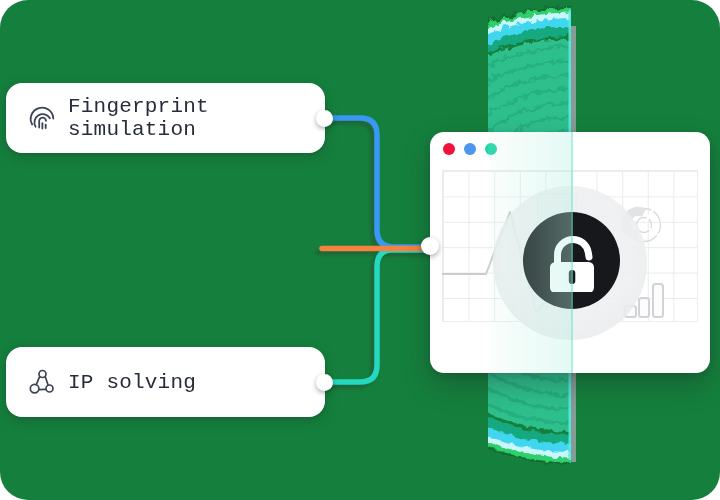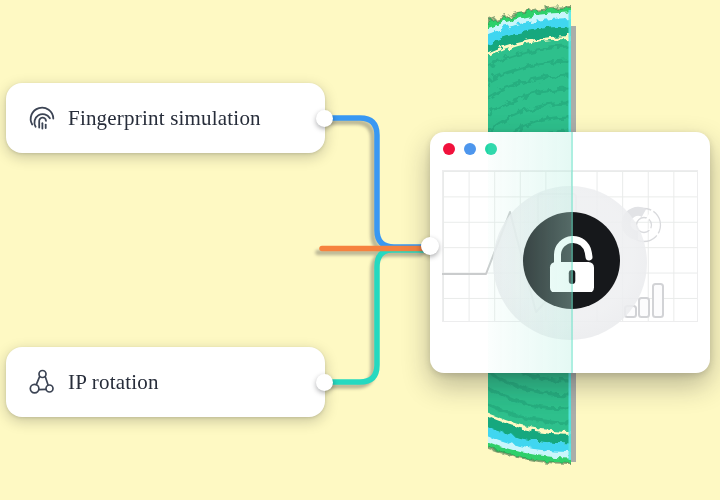--- a/index.html
+++ b/index.html
@@ -1,17 +1,17 @@
 <!DOCTYPE html>
 <html><head>
 <meta charset="utf-8">
 <style>
   html,body{margin:0;padding:0;background:#ffffff;}
-  #stage{position:relative;width:720px;height:500px;background:#fef9c3;overflow:hidden;
-         font-family:Liberation Serif, serif;}
+  #stage{position:relative;width:720px;height:500px;background:#15803d;overflow:hidden;
+         font-family:Liberation Mono, monospace;border-radius:28px;}
 
   
   #fp-svg{position:absolute;left:430px;top:0;width:150px;height:500px;z-index:1;}
 
   
   #lines-svg{position:absolute;left:0;top:0;width:720px;height:500px;z-index:2;}
 
   
   .card{position:absolute;left:6px;width:319px;height:70px;background:#ffffff;
         border-radius:16px;box-shadow:0 4px 14px rgba(20,22,28,0.22), 0 1px 3px rgba(20,22,28,0.12);
@@ -119,21 +119,21 @@
     <span class="icn">
       <svg width="30" height="30" viewBox="0 0 30 30" fill="none" stroke="#3c4454" stroke-width="1.7" stroke-linecap="round">
         <path d="M12.6 9.6 L 9.3 17.6"></path>
         <path d="M18.3 9.7 L 21 17.8"></path>
         <path d="M11.9 22.6 L 18.7 22.4"></path>
         <circle cx="15.5" cy="7" r="3.5"></circle>
         <circle cx="7.6" cy="21.6" r="4.3"></circle>
         <circle cx="22.5" cy="21.5" r="3.5"></circle>
       </svg>
     </span>
-    <span class="lbl">IP rotation</span>
+    <span class="lbl">IP solving</span>
     <span class="port"></span>
   </div>
 
   <div id="browser">
     <div class="dots">
       <span class="dot" id="dot-red" style="background: rgb(241, 17, 60);"></span>
       <span class="dot" id="dot-blue" style="background: rgb(77, 150, 237);"></span>
       <span class="dot" id="dot-green" style="background: rgb(33, 214, 166);"></span>
     </div>
 

